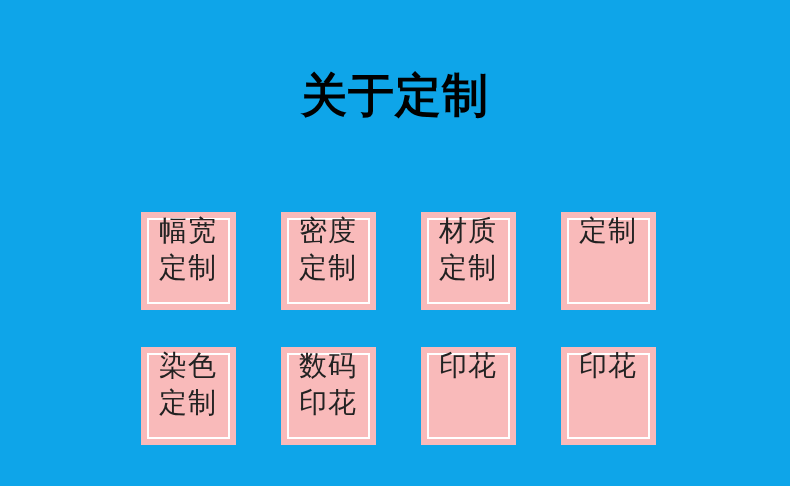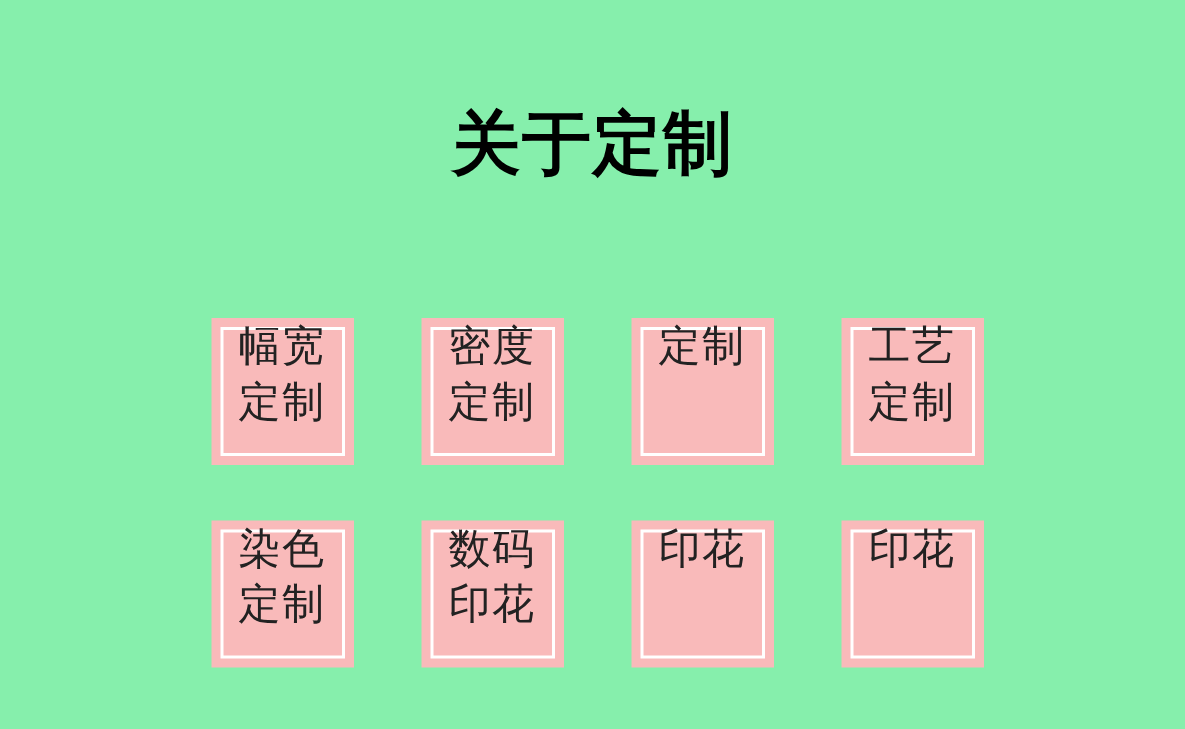--- a/index.html
+++ b/index.html
@@ -10,21 +10,21 @@
     width: 790px;
     height: 486px;
     background: #ffffff;
     overflow: hidden;
     font-family: "Liberation Sans", "DejaVu Sans", sans-serif;
   }
   .page {
     position: relative;
     width: 790px;
     height: 486px;
-    background: #86efac;
+    background: #0ea5e9;
   }
   .page-title {
     margin: 0;
     padding-top: 68px;
     text-align: center;
     font-family: "Liberation Serif", "DejaVu Serif", serif;
     font-weight: 700;
     font-size: 46px;
     line-height: 55px;
     color: #000000;
@@ -92,28 +92,28 @@
       <span class="tile-inner-border"></span>
       <span class="tile-label">
         <span class="line">密度</span>
         <span class="line">定制</span>
       </span>
     </div>
 
     <div class="tile">
       <span class="tile-inner-border"></span>
       <span class="tile-label">
+        <span class="line">材质</span>
         <span class="line">定制</span>
       </span>
     </div>
 
     <div class="tile">
       <span class="tile-inner-border"></span>
       <span class="tile-label">
-        <span class="line">工艺</span>
         <span class="line">定制</span>
       </span>
     </div>
 
     <div class="tile">
       <span class="tile-inner-border"></span>
       <span class="tile-label">
         <span class="line">染色</span>
         <span class="line">定制</span>
       </span>

